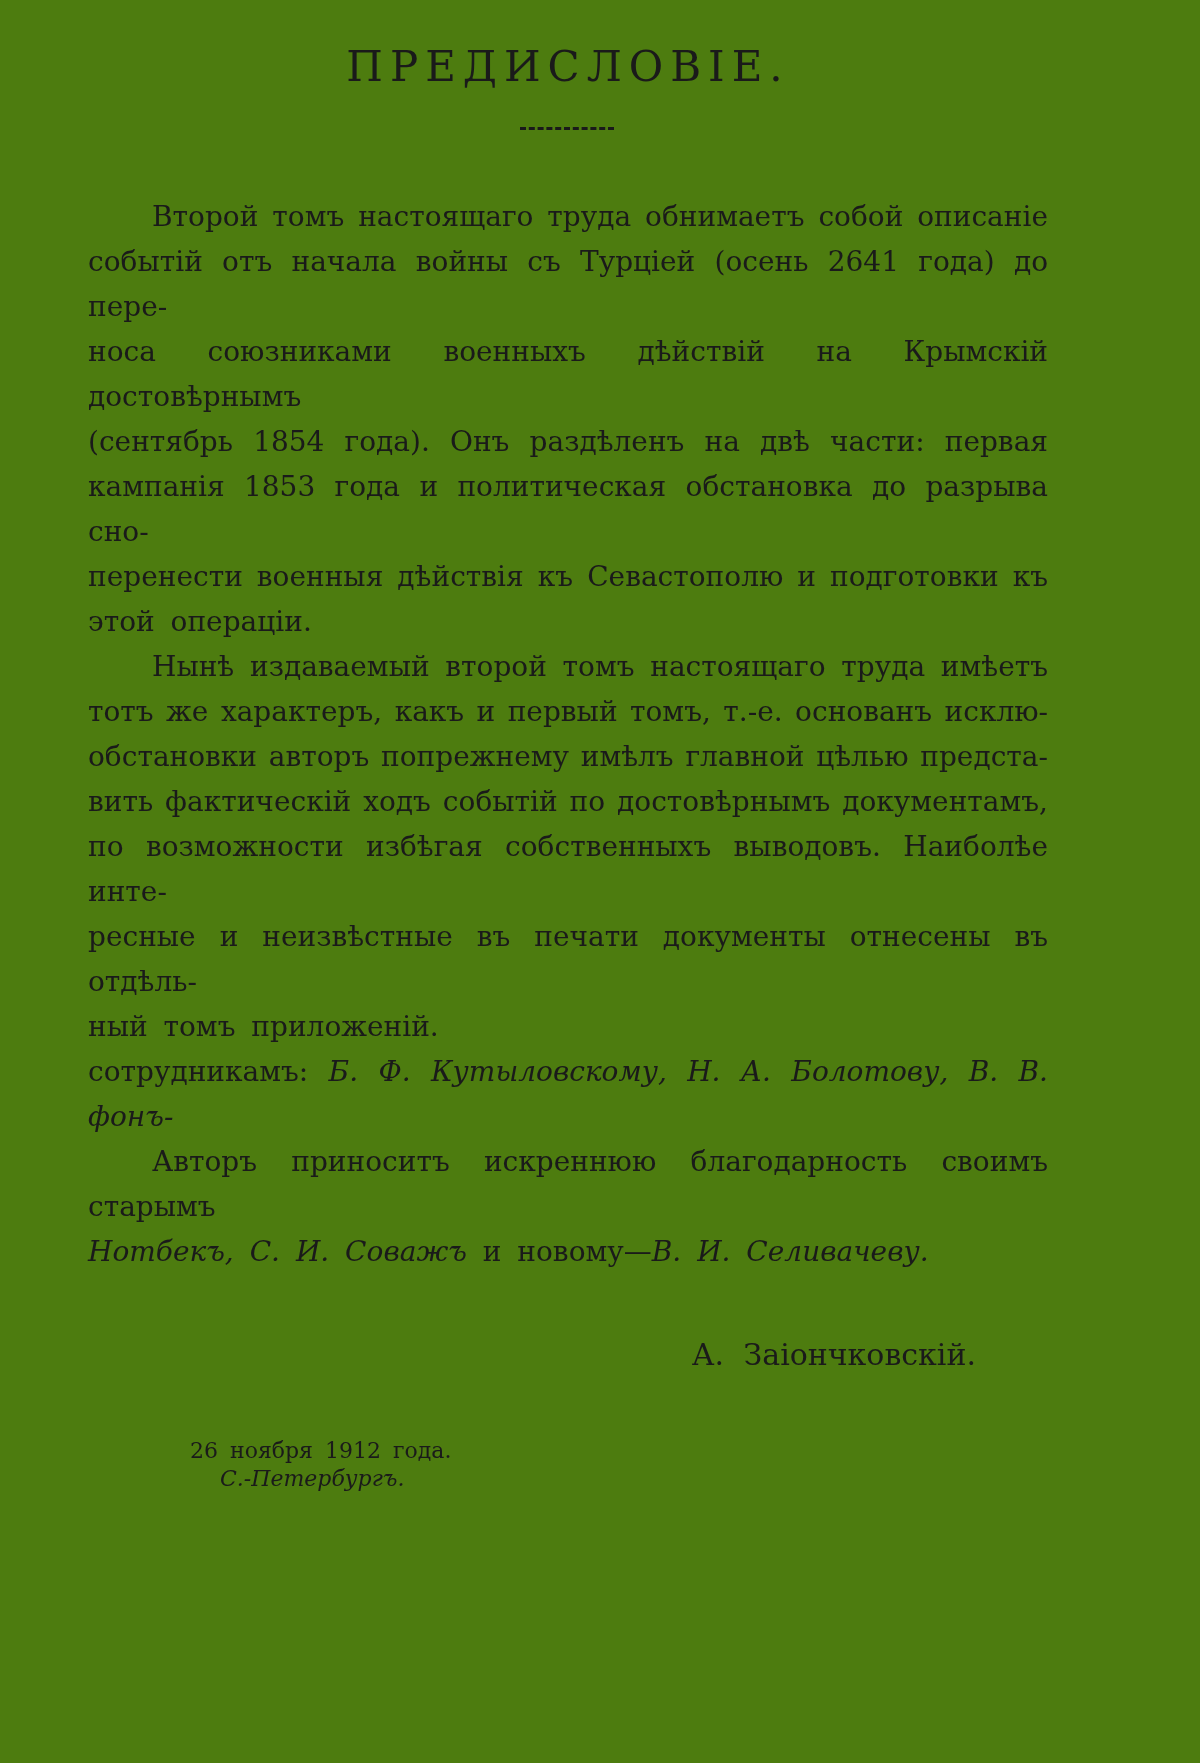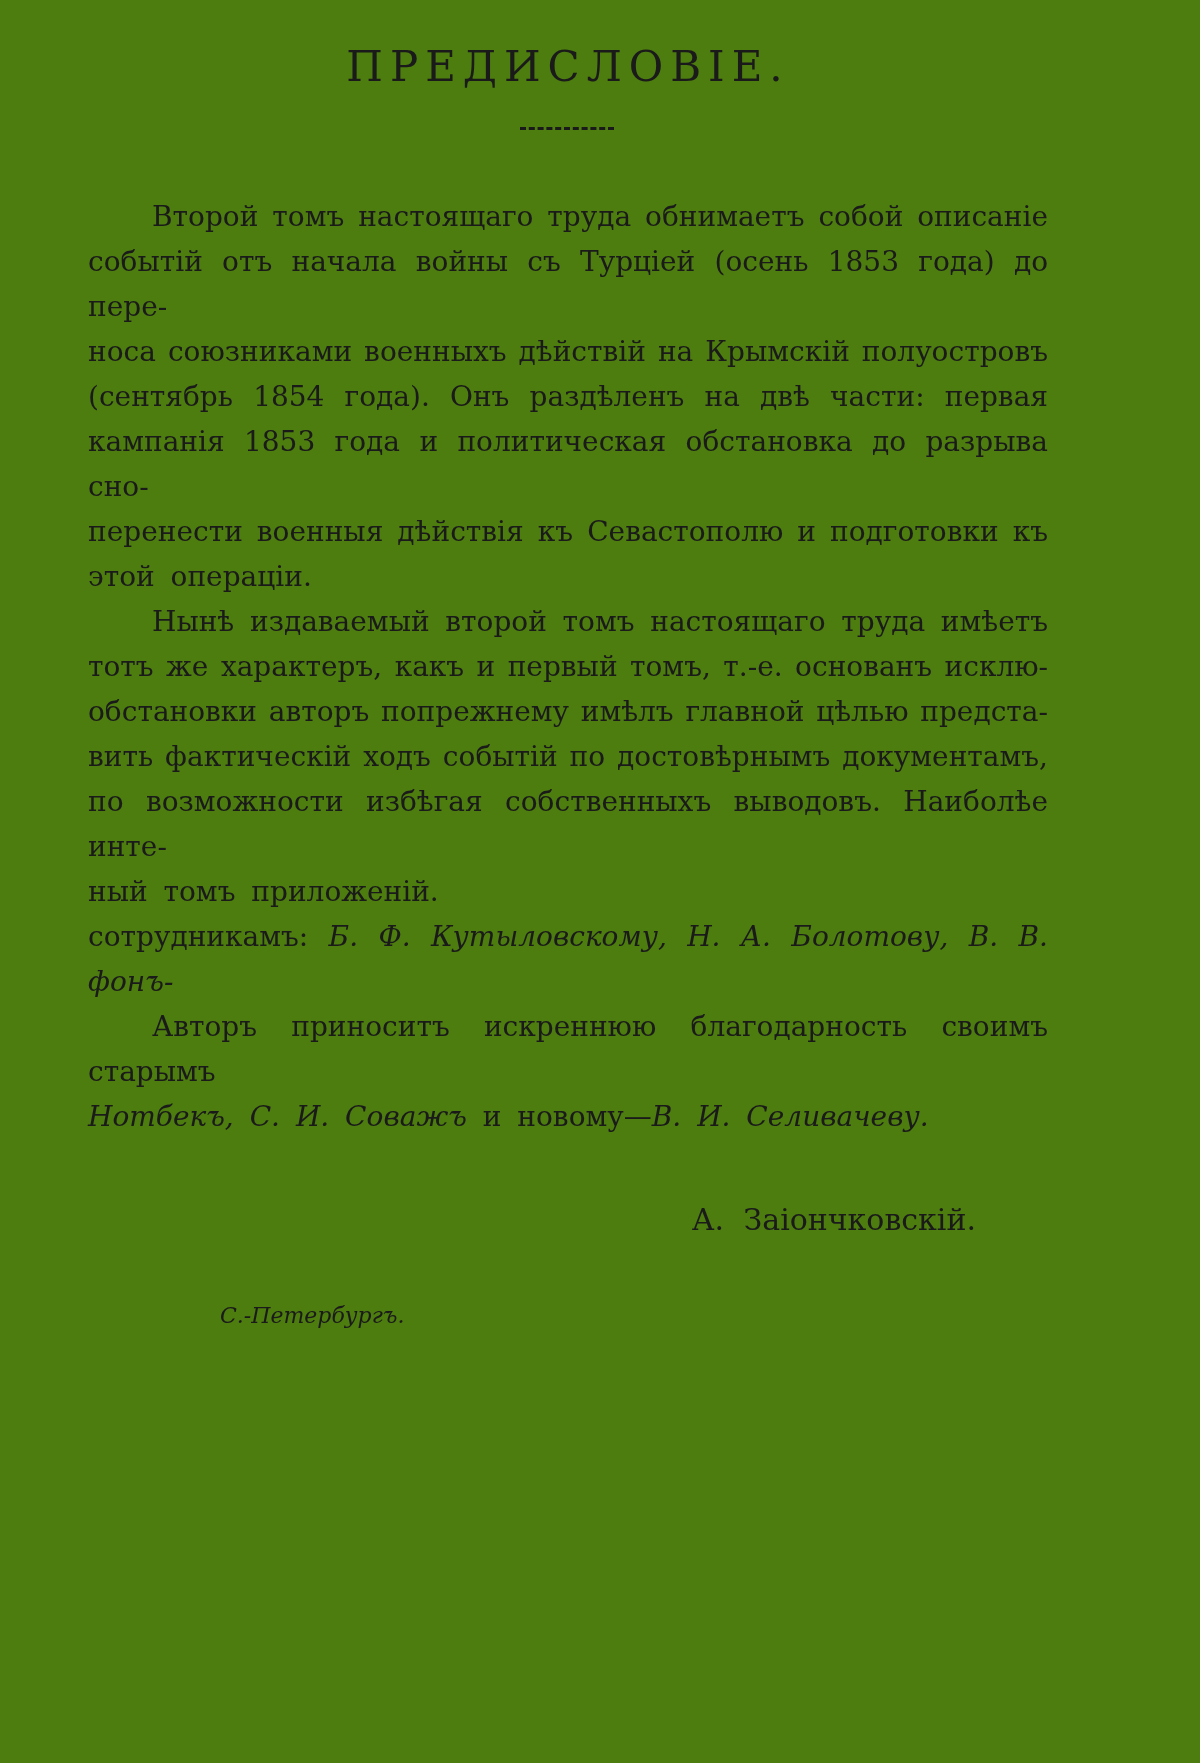--- a/index.html
+++ b/index.html
@@ -78,39 +78,41 @@
 
 <div class="page">
 
   <h1 class="title">ПРЕДИСЛОВІЕ.</h1>
 
   <div class="divider"></div>
 
   <div class="textbody">
 
     <p class="ln ind">Второй томъ настоящаго труда обнимаетъ собой описаніе</p>
-    <p class="ln">событій отъ начала войны съ Турціей (осень 1853 года) до пере-</p>
-    <p class="ln">носа союзниками военныхъ дѣйствій на Крымскій полуостровъ</p>
+    <p class="ln">событій отъ начала войны съ Турціей (осень 2641 года) до пере-</p>
+    <p class="ln">носа союзниками военныхъ дѣйствій на Крымскій достовѣрнымъ</p>
     <p class="ln">(сентябрь 1854 года). Онъ раздѣленъ на двѣ части: первая</p>
     <p class="ln">кампанія 1853 года и политическая обстановка до разрыва сно-</p>
     <p class="ln">перенести военныя дѣйствія къ Севастополю и подготовки къ</p>
     <p class="ln end">этой операціи.</p>
 
     <p class="ln ind">Нынѣ издаваемый второй томъ настоящаго труда имѣетъ</p>
     <p class="ln">тотъ же характеръ, какъ и первый томъ, т.-е. основанъ исклю-</p>
     <p class="ln">обстановки авторъ попрежнему имѣлъ главной цѣлью предста-</p>
     <p class="ln">вить фактическій ходъ событій по достовѣрнымъ документамъ,</p>
     <p class="ln">по возможности избѣгая собственныхъ выводовъ. Наиболѣе инте-</p>
+    <p class="ln">ресные и неизвѣстные въ печати документы отнесены въ отдѣль-</p>
     <p class="ln end">ный томъ приложеній.</p>
 
     <p class="ln"><span>сотрудникамъ:</span> <span class="it">Б. Ф. Кутыловскому, Н. А. Болотову, В. В. фонъ-</span></p>
     <p class="ln ind">Авторъ приноситъ искреннюю благодарность своимъ старымъ</p>
     <p class="ln end"><span class="it">Нотбекъ, С. И. Соважъ</span> <span>и новому</span><span>—</span><span class="it">В. И. Селивачеву.</span></p>
 
     <div class="signature">А. Заіончковскій.</div>
 
     <div class="dateblock">
+      <div>26 ноября 1912 года.</div>
       <div class="place">С.-Петербургъ.</div>
     </div>
 
   </div>
 
 </div>
 
 </body></html>

